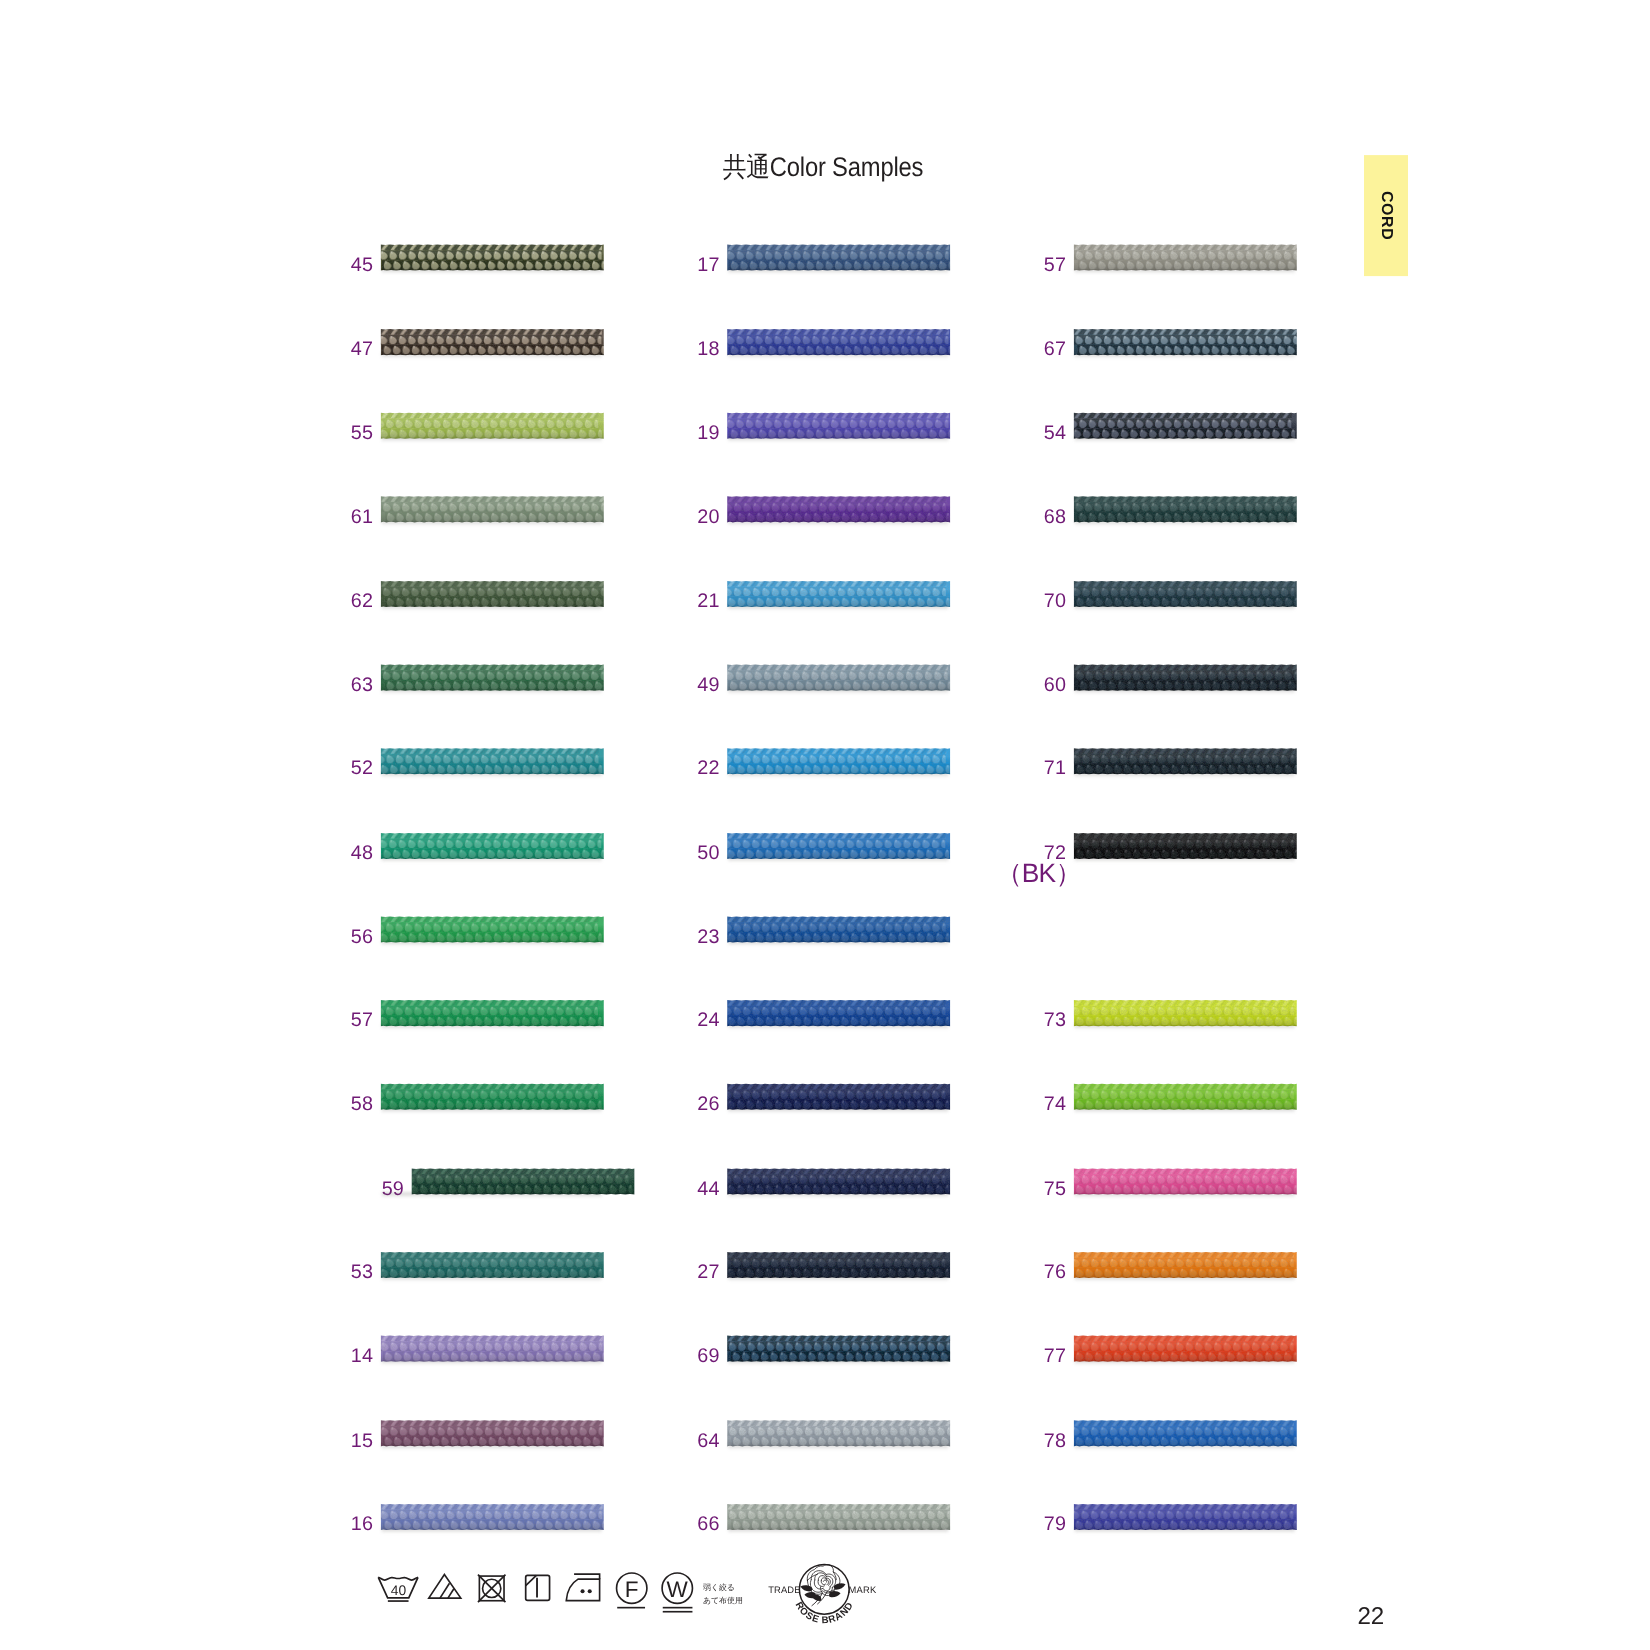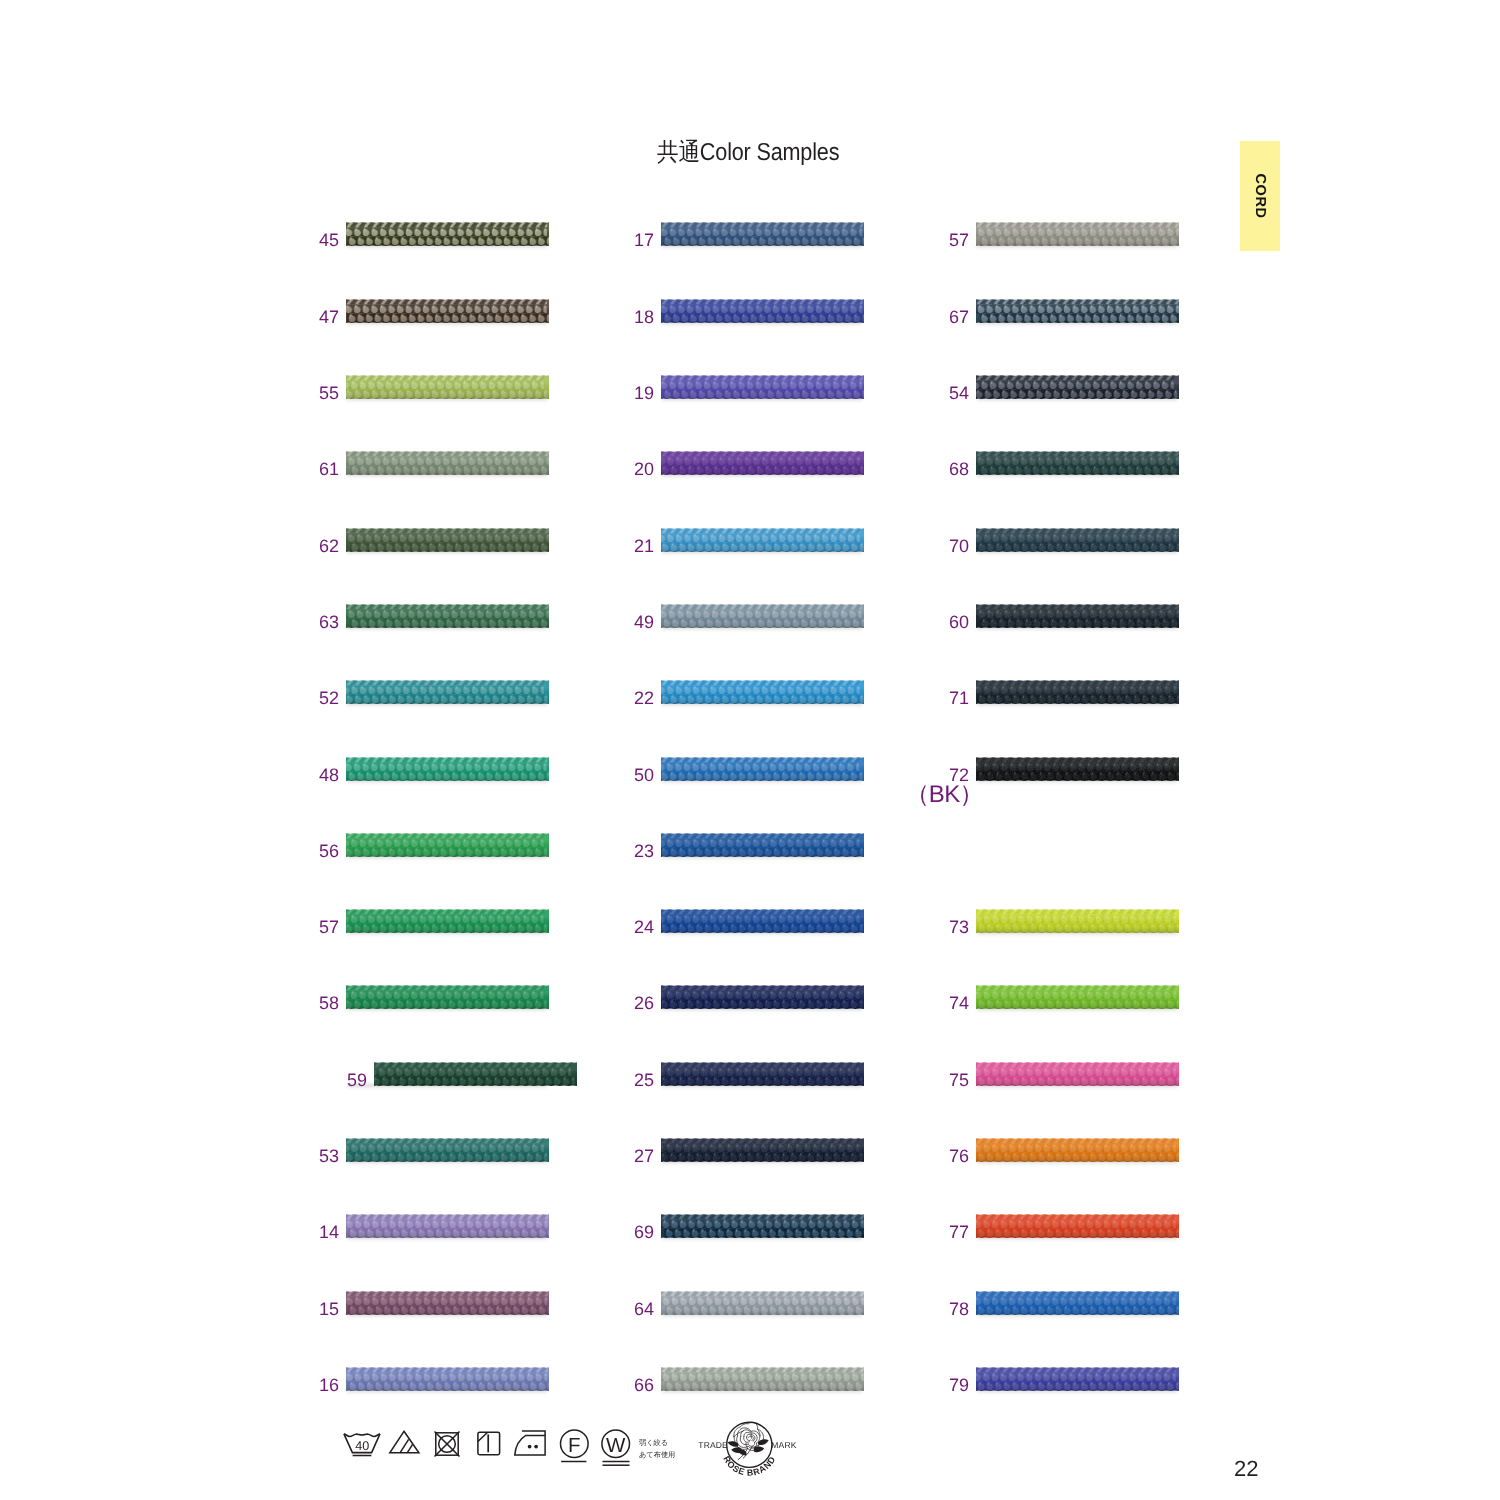--- a/index.html
+++ b/index.html
@@ -1610,21 +1610,21 @@
       <g transform="translate(-1.2000000000000002,15.6)">
                 <rect width="203" height="10.4" fill="url(#loopc26)"></rect>
               </g>
     </g>
     <rect width="203" height="26" fill="url(#shc26)"></rect>
     <rect width="203" height="26" filter="url(#grainc26)" opacity="0.42"></rect>
   </g>
 </svg>
       </div>
       <div class="swatch" style="left: 661px; top: 1060.7px;">
-        <div class="swatch-num" style="top: 9px;">25</div>
+        <div class="swatch-num" style="top: 9px;">44</div>
         <div class="cord-shadow"></div>
         <svg width="203" height="26" viewBox="0 0 203 26">
   <defs>
     <pattern id="topc27" width="8.6" height="7.6" patternUnits="userSpaceOnUse">
       <rect width="8.6" height="7.6" fill="#060a22" fill-opacity="0.26"></rect>
       <path d="M0.0,8.1 C0.7,5.2 2.4,2.7 4.9,1.0 L7.1,2.3 C4.9,3.8 3.4,6.0 2.8,8.5 Z" fill="#36457f" fill-opacity="0.52"></path>
       <path d="M3.6,8.6 C4.4,5.8 6.2,3.3 8.6,1.7 L9.4,2.2 C7.3,3.7 5.8,6.0 5.2,8.6 Z" fill="#060a22" fill-opacity="0.34"></path>
     </pattern>
     <pattern id="loopc27" width="8.6" height="8.4" patternUnits="userSpaceOnUse">
       <rect width="8.6" height="8.4" fill="#060a22" fill-opacity="0.26"></rect>

